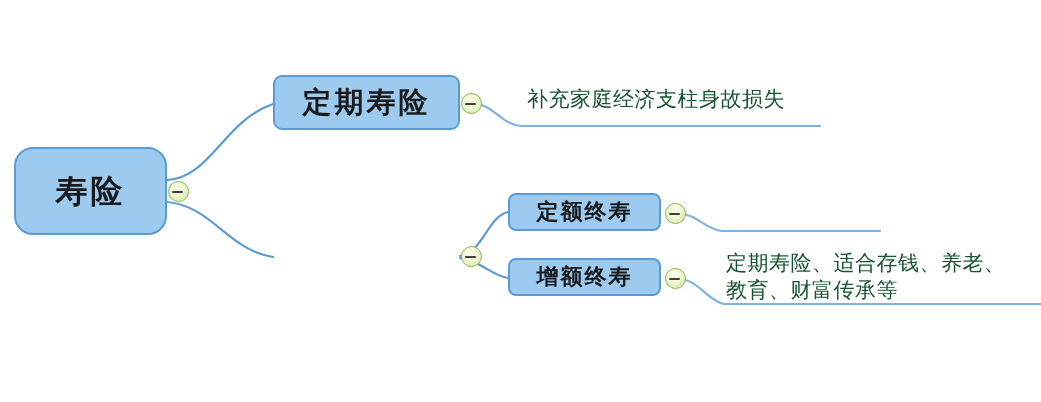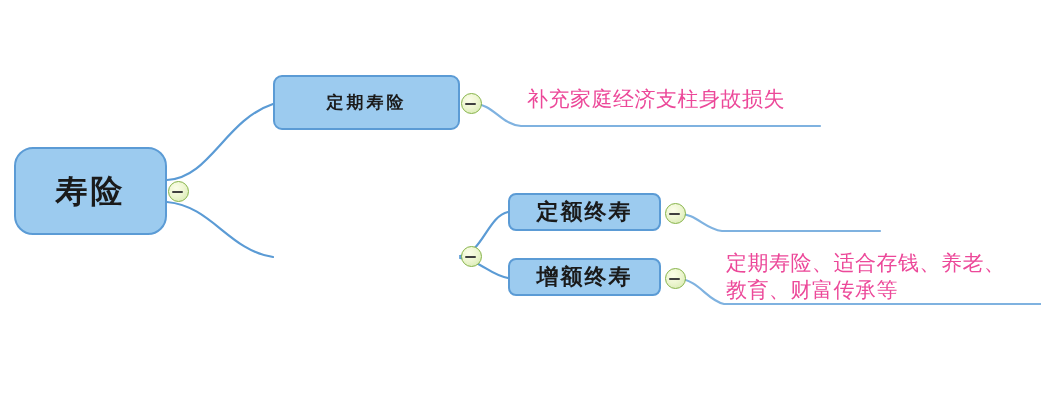--- a/index.html
+++ b/index.html
@@ -46,21 +46,21 @@
     font-family: "Liberation Serif", "DejaVu Serif", serif;
   }
   .node.root {
     left: 14px;  top: 147px;
     width: 153px; height: 88px;
     font-size: 32px;
     border-radius: 19px;
   }
   .node.lvl2 {
     width: 187px; height: 55px;
-    font-size: 17px;
+    font-size: 29px;
     border-radius: 9px;
   }
   .node.n-term   { left: 273px; top: 75px; }
   .node.n-whole  { left: 273px; top: 228px; }
   .node.lvl3 {
     width: 153px; height: 38px;
     font-size: 22px;
     border-radius: 8px;
     letter-spacing: 2px;
   }
@@ -90,21 +90,21 @@
   }
   .tg-root   { left: 168px; top: 181px; }
   .tg-term   { left: 461px; top: 93px; }
   .tg-whole  { left: 461px; top: 246px; }
   .tg-fixed  { left: 665px; top: 203px; }
   .tg-incr   { left: 665px; top: 268px; }
 
   
   .leaf {
     position: absolute;
-    color: #ec4899;
+    color: #14532d;
     font-size: 21px;
     line-height: 27px;
     letter-spacing: 0.5px;
     white-space: pre;
     z-index: 4;
     font-family: "Liberation Serif", "DejaVu Serif", serif;
   }
   .lf-term  { left: 527px; top: 86px; }
   .lf-fixed { left: 726px; top: 197px; }
   .lf-incr  { left: 726px; top: 250px; }

